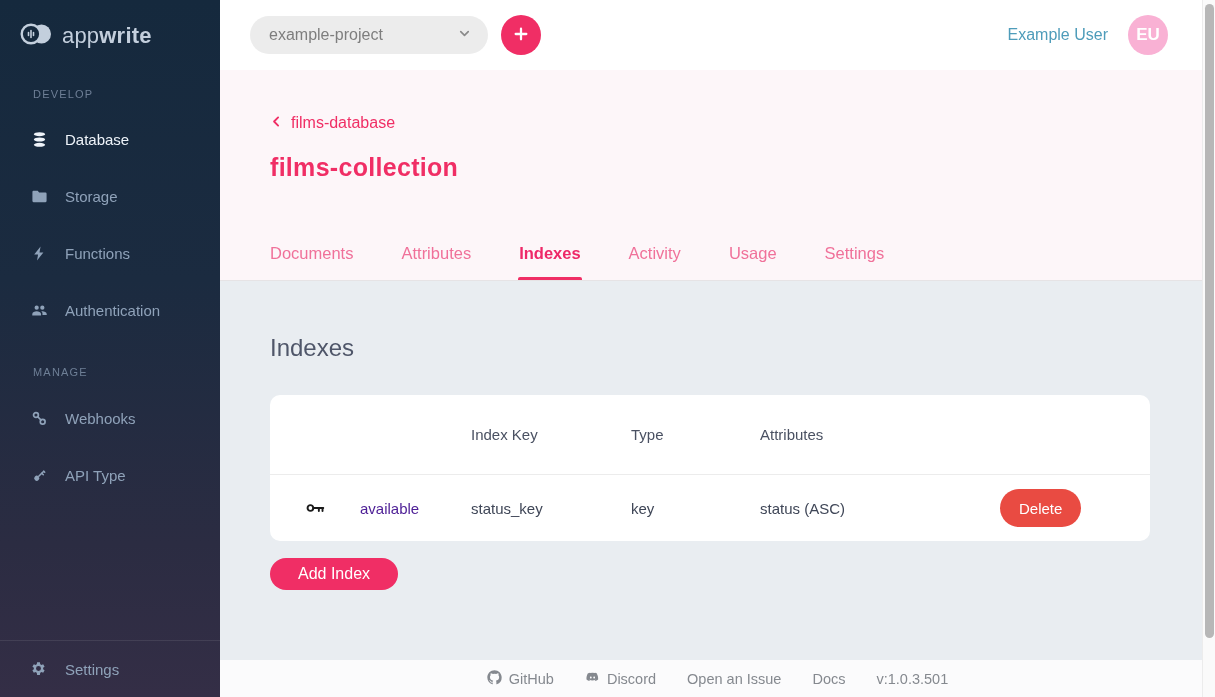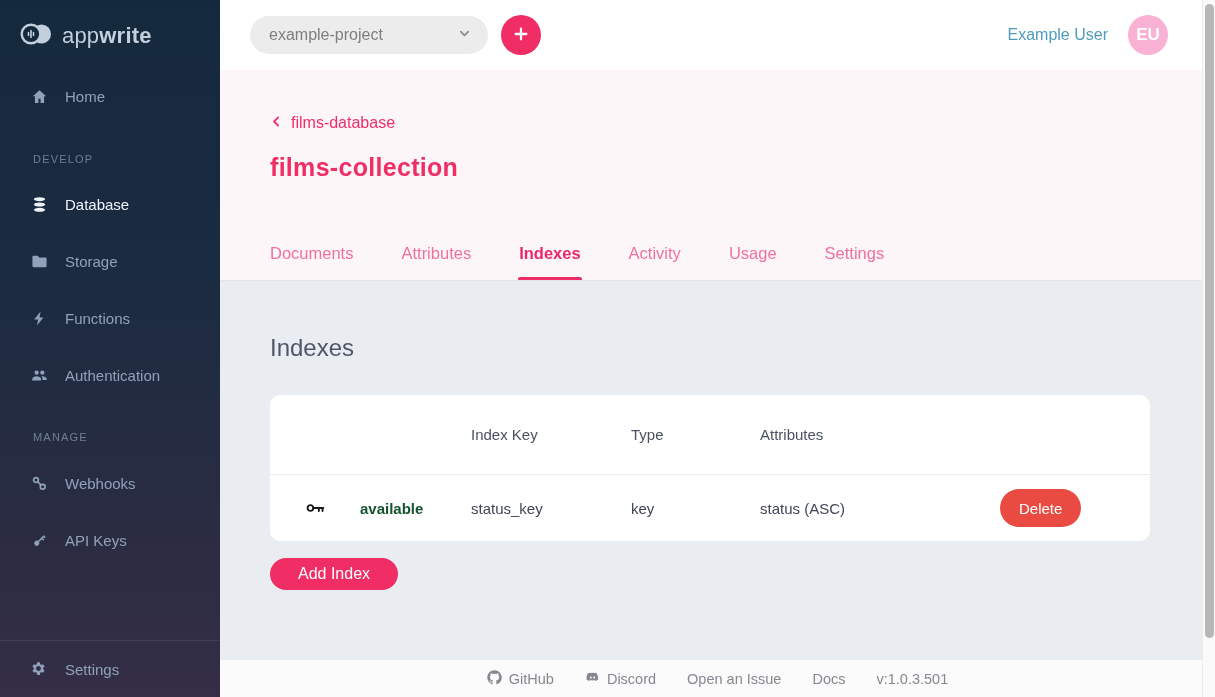--- a/index.html
+++ b/index.html
@@ -56,21 +56,21 @@
     background:#f02e65; border-radius:2px 2px 0 0; }
 
   
   .content-heading { position:absolute; left:270px; top:334px; font-size:24px; color:#4f5669; font-weight:normal; }
   .card { position:absolute; left:270px; top:395px; width:880px; background:#fff; border-radius:10px; }
   .tgrid { display:grid; grid-template-columns:90px 111px 160px 129px 1fr 150px; align-items:center; }
   .thead { height:80px; border-bottom:1px solid #ececec; font-size:15px; color:#4a5162; }
   .trow { height:66px; font-size:15px; color:#3f4657; }
   .cell-icon { display:flex; justify-content:center; }
   .cell-icon svg { width:22px; height:22px; color:#1b1b1b; }
-  .status-ok { color:#14532d;font-weight:bold; }
+  .status-ok { color:#4c1d95; }
   .cell-action { display:flex; justify-content:flex-start; padding-right:15px; }
   .delete-btn { height:38px; padding:0 19px; border:none; border-radius:19px; background:#e94b42;
     color:#fff; font-size:15px; cursor:pointer; }
   .add-index-btn { position:absolute; left:270px; top:558px; height:32px; padding:0 28px; border:none;
     border-radius:24px; background:#f02e65; color:#fff; font-size:16px; cursor:pointer; }
 
   
   .footer { position:absolute; left:220px; top:660px; width:995px; height:37px; background:#fbfbfc;
     display:flex; align-items:center; justify-content:center; gap:31px; color:#85898f; font-size:14.5px; }
   .flink { display:flex; align-items:center; gap:7px; color:#85898f; text-decoration:none; cursor:pointer; }
@@ -91,28 +91,20 @@
     <span>
       <svg width="34" height="26" viewBox="0 0 34 26">
         <circle cx="22.5" cy="13" r="9.5" fill="#c3cfdd"></circle>
         <circle cx="12" cy="13" r="9.3" fill="#15293d" stroke="#c3cfdd" stroke-width="2.4"></circle>
         <path d="M9.5 11.5v3 M12 9.5v7 M14.5 11.5v3" stroke="#c3cfdd" stroke-width="1.6" stroke-linecap="round"></path>
       </svg>
     </span>
     <span class="logo-text"><span>app</span><b>write</b></span>
   </div>
 
-  <div class="nav-item nav-home">
-    <span class="nicon">
-      <svg viewBox="0 0 24 24" fill="currentColor">
-          <path d="M12 3l9.5 8.5h-3V21h-5v-6h-3v6h-5v-9.5h-3z"></path>
-        </svg>
-    </span>
-    <span>Home</span>
-  </div>
 
   <div class="sec-label sec-develop">DEVELOP</div>
 
   <div class="nav-item active">
     <span class="nicon">
       <svg viewBox="0 0 24 24" fill="currentColor">
           <ellipse cx="12" cy="4.5" rx="8" ry="2.8"></ellipse>
           <ellipse cx="12" cy="12" rx="8" ry="2.8"></ellipse>
           <ellipse cx="12" cy="19.5" rx="8" ry="2.8"></ellipse>
         </svg>
@@ -160,21 +152,21 @@
     <span class="nicon">
       <svg viewBox="0 0 24 24" fill="currentColor">
           <g transform="rotate(-45 12 12)">
             <circle cx="6.5" cy="12" r="3.6"></circle>
             <rect x="9.5" y="10.9" width="12" height="2.2" rx="1"></rect>
             <rect x="15.5" y="11" width="2.2" height="5" rx="1"></rect>
             <rect x="19.3" y="11" width="2.2" height="4" rx="1"></rect>
           </g>
         </svg>
     </span>
-    <span>API Keys</span>
+    <span>API Type</span>
   </div>
 
   <div class="settings-item">
     <span class="nicon">
       <svg viewBox="0 0 24 24" fill="currentColor">
           <path d="M19.4 13a7.5 7.5 0 000-2l2.1-1.6-2-3.5-2.5 1a7.6 7.6 0 00-1.7-1L14.9 3h-4l-.4 2.9a7.6 7.6 0 00-1.7 1l-2.5-1-2 3.5L6.4 11a7.5 7.5 0 000 2l-2.1 1.6 2 3.5 2.5-1c.5.4 1.1.8 1.7 1l.4 2.9h4l.4-2.9c.6-.2 1.2-.6 1.7-1l2.5 1 2-3.5zM12.9 15.5a3.5 3.5 0 110-7 3.5 3.5 0 010 7z" transform="translate(-0.9 0)"></path>
         </svg>
     </span>
     <span>Settings</span>
   </div>

